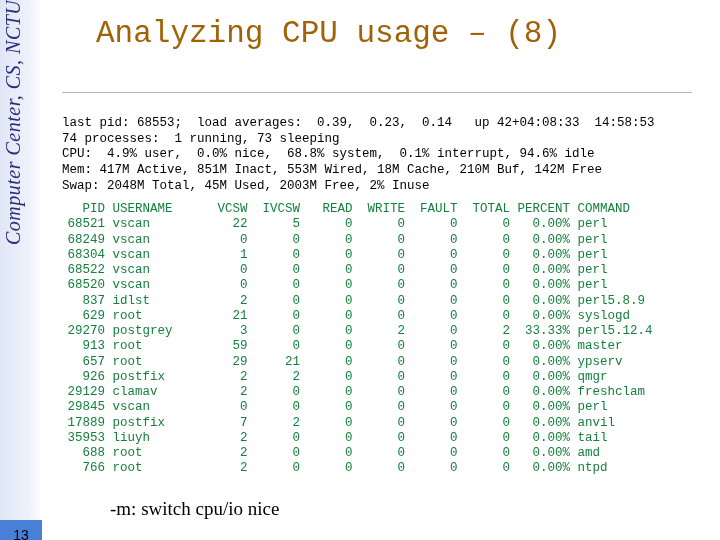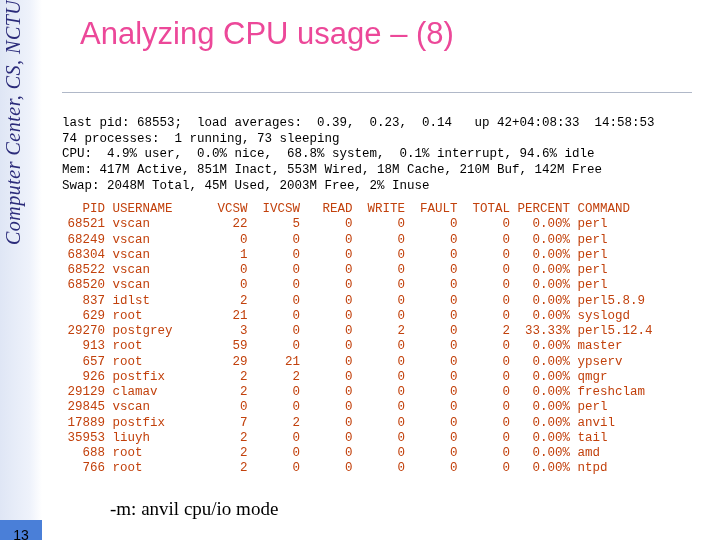--- a/index.html
+++ b/index.html
@@ -37,24 +37,24 @@
     font-family: "Times New Roman", serif;
     font-style: italic;
     font-size: 20px;
     color: #2b2b7a;
     letter-spacing: 0.5px;
     text-align: right;
     padding-top: 6px;
   }
   .title {
     position: absolute;
-    left: 80px; top: 16px;
+    left: 96px; top: 16px;
     font-size: 31px;
-    color: #ec4899;
-    font-family: Liberation Sans, sans-serif;
+    color: #a16207;
+    font-family: Liberation Mono, monospace;
   }
   .underline {
     position: absolute;
     left: 62px; top: 92px;
     width: 630px;
     border-bottom: 1px solid #b0b8c8;
   }
   .top-output {
     position: absolute;
     left: 62px; top: 116px;
@@ -65,21 +65,21 @@
     white-space: pre;
     color: #000;
   }
   .proc-table {
     position: absolute;
     left: 60px; top: 202px;
     font-family: "Courier New", monospace;
     font-size: 12.5px;
     line-height: 1.22;
     white-space: pre;
-    color: #c2410c;
+    color: #15803d;
   }
   .footnote {
     position: absolute;
     left: 110px; top: 498px;
     font-size: 19px;
     color: #000;
     font-family: "Times New Roman", serif;
   }
 </style>
 </head>
@@ -110,13 +110,13 @@
    913 root            59      0      0      0      0      0   0.00% master
    657 root            29     21      0      0      0      0   0.00% ypserv
    926 postfix          2      2      0      0      0      0   0.00% qmgr
  29129 clamav           2      0      0      0      0      0   0.00% freshclam
  29845 vscan            0      0      0      0      0      0   0.00% perl
  17889 postfix          7      2      0      0      0      0   0.00% anvil
  35953 liuyh            2      0      0      0      0      0   0.00% tail
    688 root             2      0      0      0      0      0   0.00% amd
    766 root             2      0      0      0      0      0   0.00% ntpd</pre>
 
-<div class="footnote">-m: anvil cpu/io mode</div>
+<div class="footnote">-m: switch cpu/io nice</div>
 
 </body></html>

